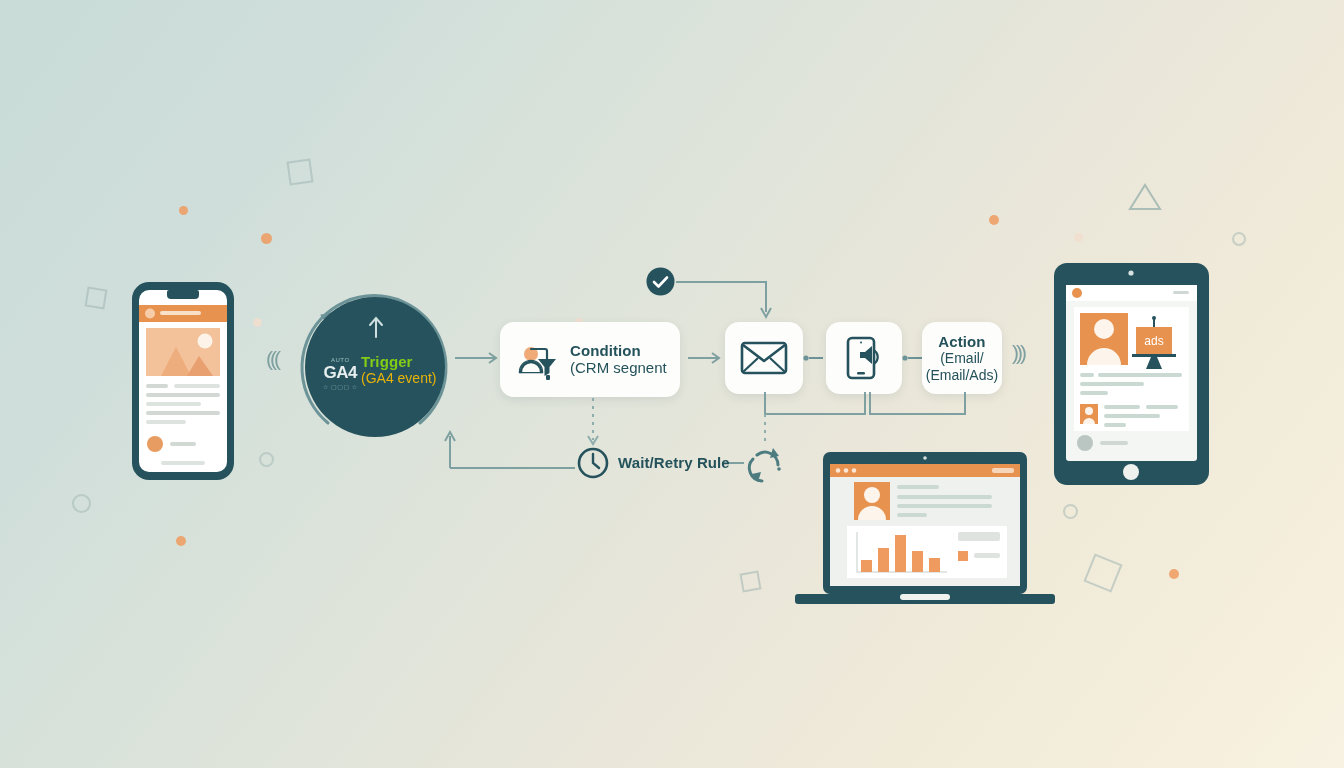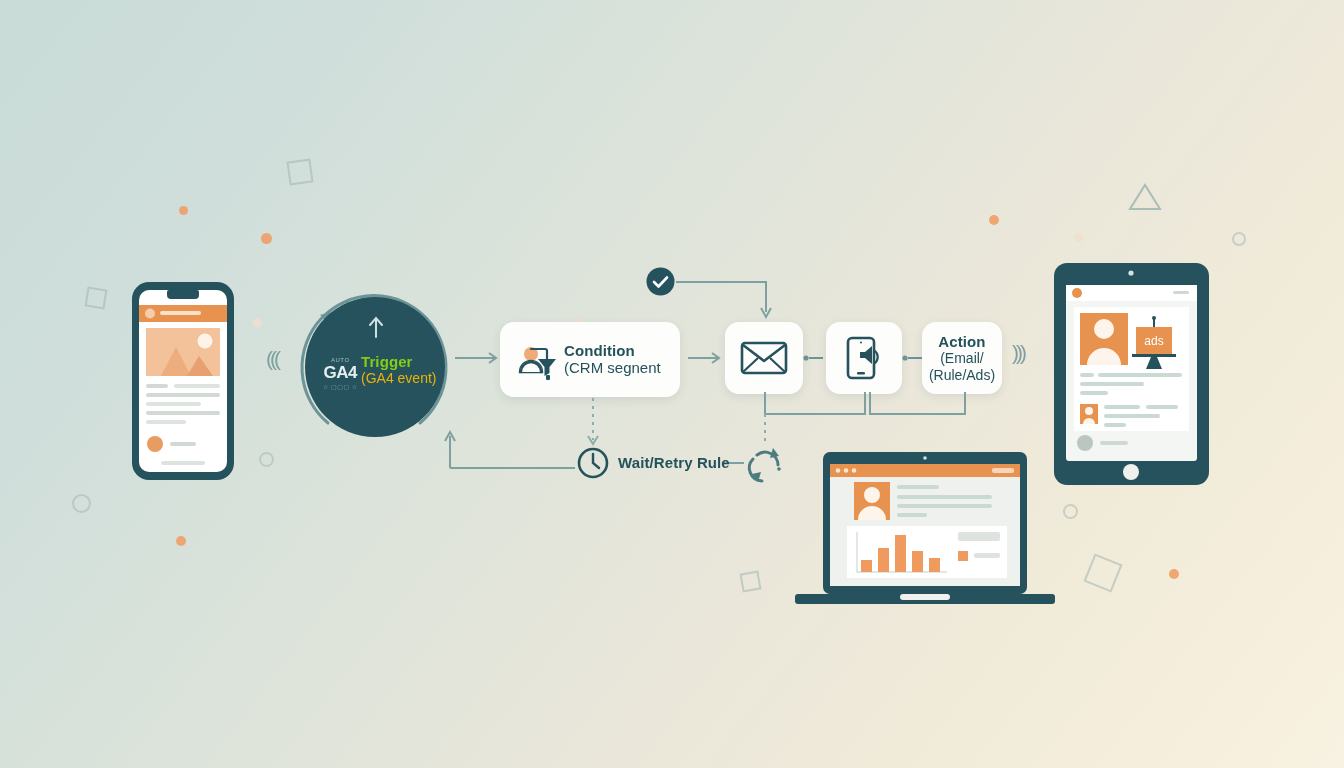--- a/index.html
+++ b/index.html
@@ -137,21 +137,21 @@
 <div class="card" id="condition-card" style="left:500px;top:322px;width:180px;height:75px;padding-left:16px;">
   <svg width="46" height="46" viewBox="0 0 46 46" style="flex:0 0 auto;">
     <circle cx="15" cy="17" r="7" fill="#f0aa78"></circle>
     <path d="M4 35 a11 11 0 0 1 22 0z" fill="none" stroke="#25525c" stroke-width="2.4"></path>
     <path d="M4 35 a11 11 0 0 1 22 0" fill="#fdfdfb"></path>
     <path d="M5 35 a10 10 0 0 1 20 0" fill="none" stroke="#25525c" stroke-width="2.4" stroke-linecap="round"></path>
     <path d="M15 12 h14 a2 2 0 0 1 2 2 v8" fill="none" stroke="#25525c" stroke-width="2.2" stroke-linecap="round"></path>
     <path d="M22 22 h18 l-6.5 8 v6 l-5 3 v-9 z" fill="#25525c"></path>
     <rect x="30" y="38" width="4" height="5" rx="1" fill="#25525c"></rect>
   </svg>
-  <div style="margin-left:2px;">
+  <div style="margin-left:8px;">
     <div class="node-title">Condition</div>
     <div class="node-sub">(CRM segnent</div>
   </div>
 </div>
 
 <svg class="deco" style="left:688px;top:350px;" width="40" height="16">
   <path d="M0 8 H30 M24 3 L31 8 L24 13" fill="none" stroke="#7fa0a0" stroke-width="2"></path>
 </svg>
 
 <svg class="deco" style="left:583px;top:398px;" width="20" height="52">
@@ -193,21 +193,21 @@
 
 <svg class="deco" style="left:902px;top:351px;" width="24" height="14">
   <circle cx="3" cy="7" r="2.6" fill="#6c9397"></circle>
   <path d="M6 7 H20" stroke="#6c9397" stroke-width="2"></path>
 </svg>
 
 <div class="card" style="left:922px;top:322px;width:80px;height:72px;justify-content:center;">
   <div style="text-align:center;">
     <div class="node-title">Action</div>
     <div class="node-sub" style="font-size:14px;">(Email/</div>
-    <div class="node-sub" style="font-size:14px;">(Rule/Ads)</div>
+    <div class="node-sub" style="font-size:14px;">(Email/Ads)</div>
   </div>
 </div>
 
 <div class="sig" style="left:1012px;top:341px;">)))</div>
 
 <svg class="deco" style="left:760px;top:392px;" width="215" height="30">
   <path d="M5 0 V22 H105 V0" fill="none" stroke="#7fa0a0" stroke-width="2"></path>
   <path d="M110 0 V22 H205 V0" fill="none" stroke="#7fa0a0" stroke-width="2"></path>
 </svg>
 <svg class="deco" style="left:760px;top:414px;" width="12" height="34">

